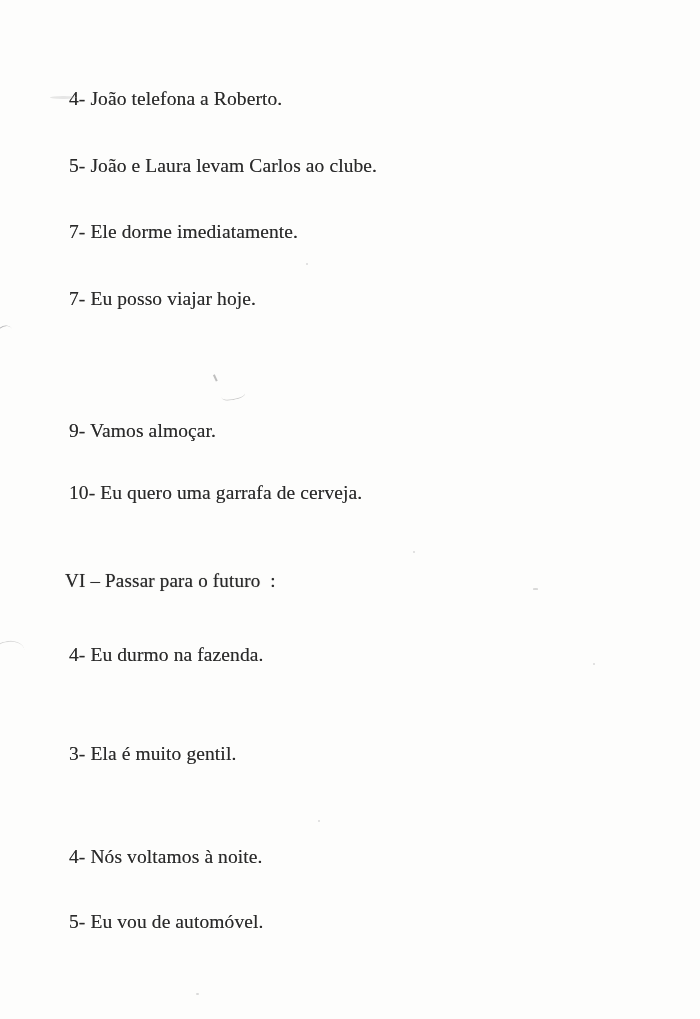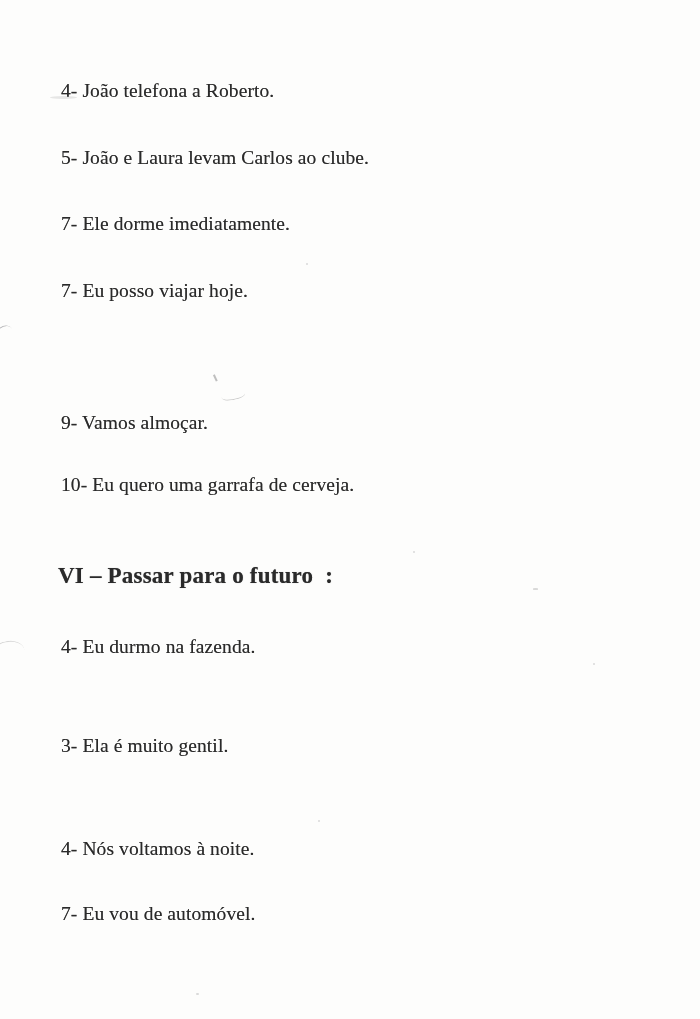--- a/index.html
+++ b/index.html
@@ -15,33 +15,33 @@
     width: 700px;
     height: 1019px;
     background: var(--paper);
     font-family: "Liberation Serif", serif;
     color: var(--ink);
     overflow: hidden;
   }
   .line {
     position: absolute;
     left: 57px;
-    margin: 4px;
+    margin: 12px;
     font-size: 19.5px;
     line-height: 1;
     letter-spacing: 0.1px;
     white-space: pre;
     text-shadow: 0 0 0.6px rgba(45,45,45,0.55);
   }
   .heading {
     position: absolute;
     left: 57px;
-    margin: 1px;
-    font-size: 23px;
-    font-weight: bold;
+    margin: 8px;
+    font-size: 19px;
+    font-weight: normal;
     line-height: 1;
     letter-spacing: 0.2px;
     white-space: pre;
     text-shadow: 0 0 0.7px rgba(30,30,30,0.6);
   }
   .artifact {
     position: absolute;
     pointer-events: none;
   }
   .arc-1 {
@@ -99,21 +99,21 @@
   <p class="line" style="top:210px">7- Ele dorme imediatamente.</p>
   <p class="line" style="top:277px">7- Eu posso viajar hoje.</p>
   <p class="line" style="top:409px">9- Vamos almoçar.</p>
   <p class="line" style="top:471px">10- Eu quero uma garrafa de cerveja.</p>
 
   <h2 class="heading" style="top:563px">VI – Passar para o futuro  :</h2>
 
   <p class="line" style="top:633px">4- Eu durmo na fazenda.</p>
   <p class="line" style="top:732px">3- Ela é muito gentil.</p>
   <p class="line" style="top:835px">4- Nós voltamos à noite.</p>
-  <p class="line" style="top:900px">7- Eu vou de automóvel.</p>
+  <p class="line" style="top:900px">5- Eu vou de automóvel.</p>
 
   <div class="artifact arc-1"></div>
   <div class="artifact arc-2"></div>
   <div class="artifact smudge-tick"></div>
   <div class="artifact smudge-squiggle"></div>
   <div class="artifact smudge-under-item"></div>
   <div class="artifact speck speck-1"></div>
   <div class="artifact speck speck-2"></div>
   <div class="artifact speck speck-3"></div>
   <div class="artifact speck speck-4"></div>

